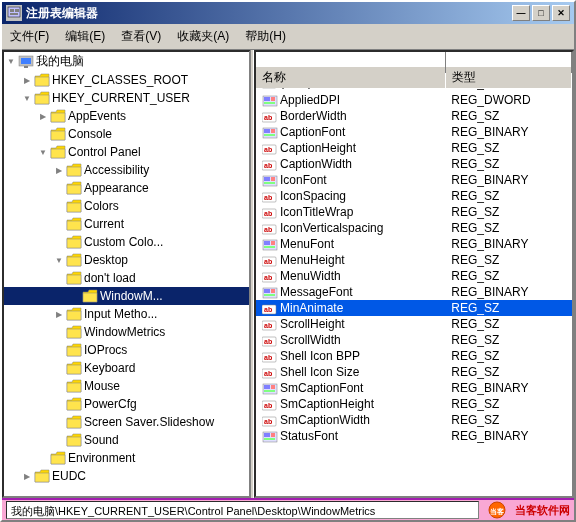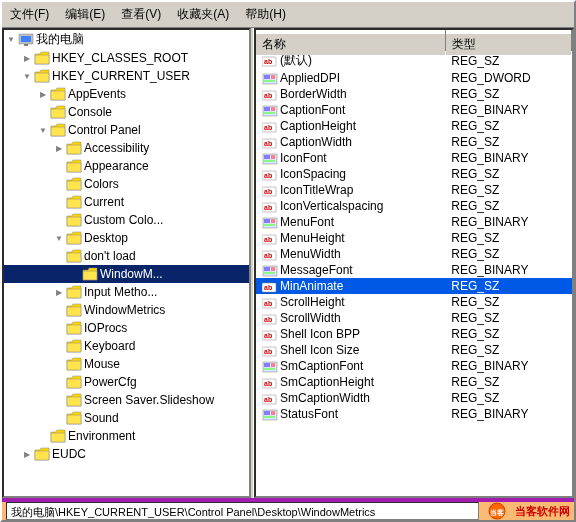--- a/index.html
+++ b/index.html
@@ -191,40 +191,40 @@
     }
 
     .reg-table th {
       background: #d4d0c8;
       border-right: 1px solid #808080;
       padding: 2px 6px;
       text-align: left;
       font-weight: normal;
       font-size: 12px;
       position: sticky;
-      top: 4px;
+      top: 15px;
       white-space: nowrap;
     }
 
     .reg-table td {
       padding: 1px 6px;
       border-bottom: none;
       font-size: 12px;
       white-space: nowrap;
     }
 
     .reg-table tr.highlighted td {
       background: #0058e6;
       color: white;
     }
 
     
     .status-bar {
-      background: #fdba74;
-      border-top: 4px solid #a21caf;
+      background: #f9a8d4;
+      border-top: 2px solid #a21caf;
       padding: 2px 4px;
       font-size: 11px;
       height: 22px;
       display: flex;
       align-items: center;
       justify-content: space-between;
       flex-shrink: 0;
     }
 
     .status-text {
@@ -260,20 +260,38 @@
     .right-pane::-webkit-scrollbar-thumb {
       background: #c0c0c0;
       border: 1px solid #808080;
     }
   </style>
 </head>
 <body>
 
 <div class="window">
 
+  <div class="title-bar">
+    <div class="title-bar-left">
+      <div class="title-icon">
+        <svg width="14" height="14" viewBox="0 0 14 14">
+          <rect x="1" y="1" width="12" height="10" fill="#c0c0ff" stroke="#000" stroke-width="0.5"></rect>
+          <rect x="3" y="3" width="4" height="3" fill="#808080"></rect>
+          <rect x="8" y="3" width="4" height="3" fill="#808080"></rect>
+          <rect x="3" y="7" width="8" height="2" fill="#808080"></rect>
+        </svg>
+      </div>
+      <span class="title-text">注册表编辑器</span>
+    </div>
+    <div class="title-buttons">
+      <button class="title-btn">—</button>
+      <button class="title-btn">□</button>
+      <button class="title-btn close">✕</button>
+    </div>
+  </div>
 
   <div class="menu-bar">
     <span class="menu-item">文件(F)</span>
     <span class="menu-item">编辑(E)</span>
     <span class="menu-item">查看(V)</span>
     <span class="menu-item">收藏夹(A)</span>
     <span class="menu-item">帮助(H)</span>
   </div>
 
   <div class="main-content">

